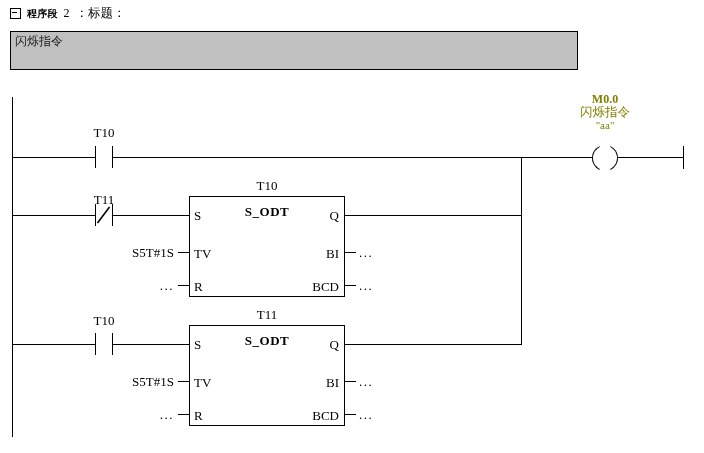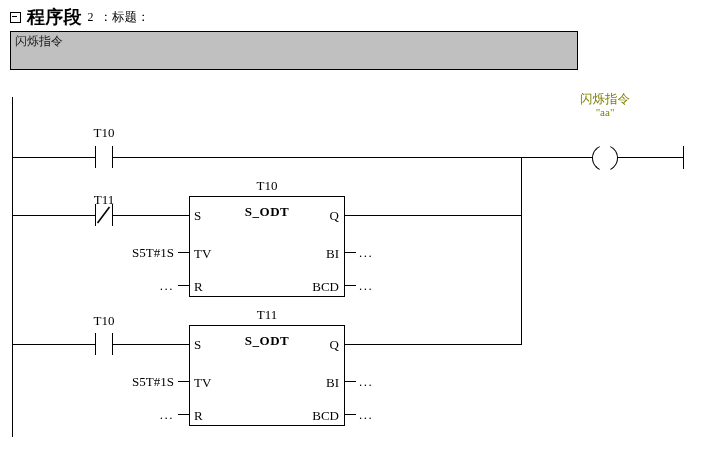--- a/index.html
+++ b/index.html
@@ -38,21 +38,21 @@
     content: "";
     position: absolute;
     left: 1px;
     top: 3px;
     width: 5px;
     height: 1px;
     background: #000;
   }
   .hdr-text {
     font-family: Liberation Mono, monospace;
-    font-size: 18px;
+    font-size: 10px;
     font-weight: bold;
     letter-spacing: 0.2px;
   }
   .hdr-num {
     font-family: "Liberation Serif", "DejaVu Serif", serif;
     font-size: 12px;
     font-weight: normal;
   }
   .hdr-sub {
     font-family: "Liberation Sans", "DejaVu Sans", sans-serif;
@@ -269,20 +269,21 @@
 
   <div class="contact" style="left:95px; top:146px;">
     <span class="bar-l"></span>
     <span class="bar-r"></span>
   </div>
   <div class="contact-label" style="left:78px; top:125px; width:52px;">T10</div>
 
   <div class="wire-h" style="left:113px; top:157px; width:480px;"></div>
 
   <div id="coil-labels" style="left:551px; top:93px; width:108px;">
+    <span id="coil-addr">M0.0</span>
     <span id="coil-symbol">闪烁指令</span>
     <span id="coil-quoted">"aa"</span>
   </div>
 
   <div id="coil" style="left:592px; top:145px;">
     <span class="paren paren-l"></span>
     <span class="paren paren-r"></span>
   </div>
 
   <div class="wire-h" style="left:617px; top:157px; width:67px;"></div>

